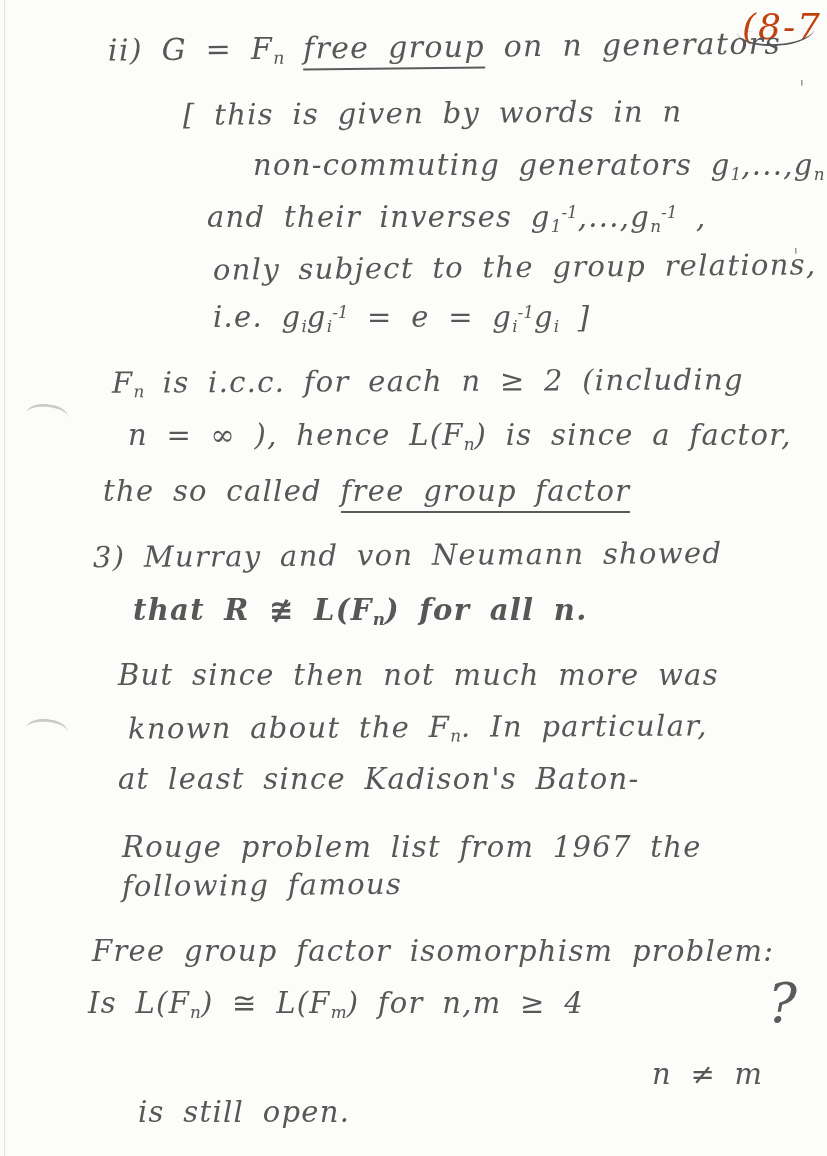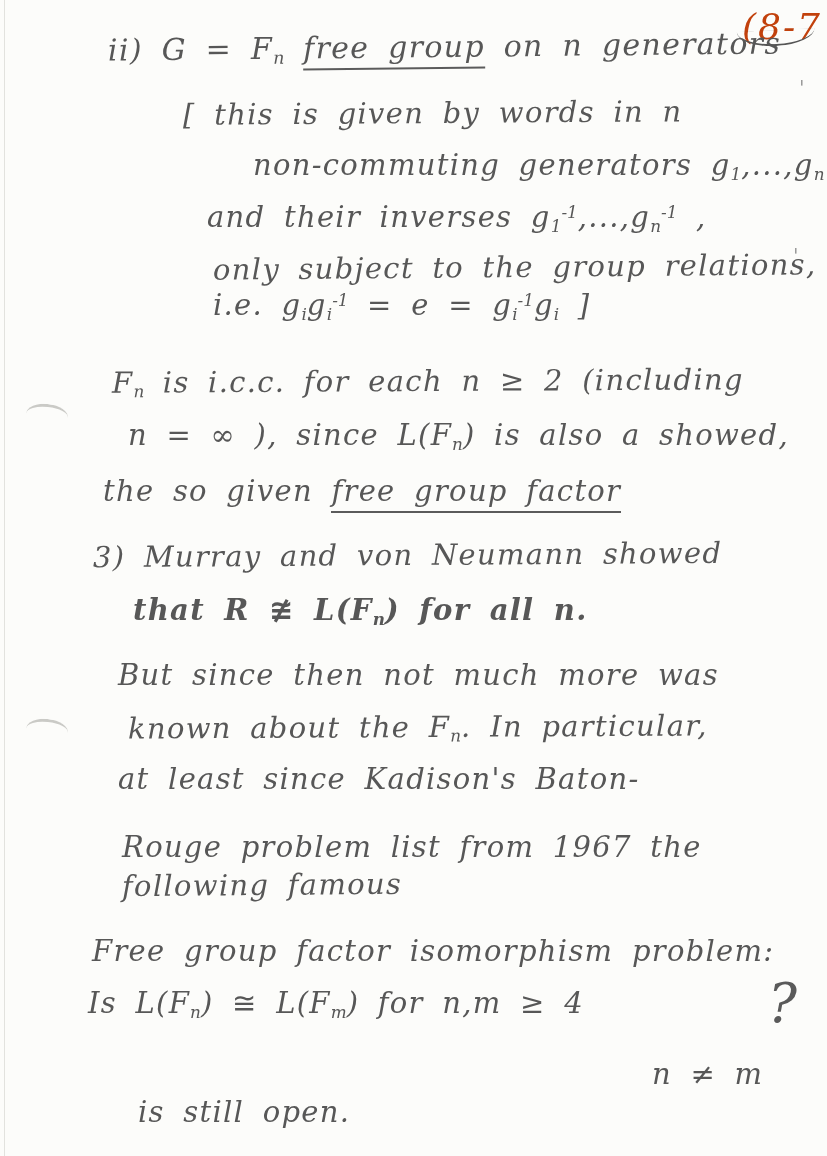--- a/index.html
+++ b/index.html
@@ -28,21 +28,21 @@
   }
   .line .sub{font-size:0.58em;vertical-align:-0.28em;letter-spacing:0;}
   .line .sup{font-size:0.58em;vertical-align:0.55em;letter-spacing:0;}
 
   
   .l0{left:108px;top:30px;font-size:30px;transform:rotate(-0.6deg);}
   .l1{left:183px;top:98px;transform:rotate(-0.4deg);}
   .l2{left:213px;top:150px;margin-left:40px;}
   .l3{left:207px;top:202px;text-align:right;}
   .l4{left:213px;top:252px;transform:rotate(-0.5deg);}
-  .l5{left:213px;top:290px;font-style:italic;}
+  .l5{left:213px;top:302px;font-style:italic;}
   .l6{left:112px;top:366px;transform:rotate(-0.3deg);}
   .l7{left:128px;top:420px;}
   .l8{left:103px;top:476px;}
   .l9{left:93px;top:540px;transform:rotate(-0.4deg);}
   .l10{left:133px;top:595px;font-weight:bold;}
   .l11{left:118px;top:660px;}
   .l12{left:128px;top:712px;transform:rotate(-0.3deg);}
   .l13{left:118px;top:764px;text-align:right;}
   .l14{left:122px;top:832px;}
   .l15{left:122px;top:870px;transform:rotate(-0.5deg);}
@@ -90,22 +90,22 @@
   <div class="page-number-arc"></div>
 
   <div>
       <div class="line l0"><span>ii)   G = F</span><span class="sub">n</span><span>     </span><span class="u">free group</span><span> on n generators</span></div>
       <div class="line l1"><span>[ this is given by words in n</span></div>
       <div class="line l2"><span>non-commuting generators g</span><span class="sub">1</span><span>,...,g</span><span class="sub">n</span></div>
       <div class="line l3"><span>and their inverses  g</span><span class="sub">1</span><span class="sup">-1</span><span>,...,g</span><span class="sub">n</span><span class="sup">-1</span><span> ,</span></div>
       <div class="line l4"><span>only subject to the group relations,</span></div>
       <div class="line l5"><span>i.e.    g</span><span class="sub">i</span><span>g</span><span class="sub">i</span><span class="sup">-1</span><span> = e = g</span><span class="sub">i</span><span class="sup">-1</span><span>g</span><span class="sub">i</span><span>  ]</span></div>
       <div class="line l6"><span>F</span><span class="sub">n</span><span> is i.c.c. for each n ≥ 2 (including</span></div>
-      <div class="line l7"><span>n = ∞ ), since L(F</span><span class="sub">n</span><span>) is also a showed,</span></div>
-      <div class="line l8"><span>the so given  </span><span class="u">free group factor</span></div>
+      <div class="line l7"><span>n = ∞ ), hence L(F</span><span class="sub">n</span><span>) is since a factor,</span></div>
+      <div class="line l8"><span>the so called  </span><span class="u">free group factor</span></div>
       <div class="line l9"><span>3) Murray and von Neumann showed</span></div>
       <div class="line l10"><span>that  R ≇ L(F</span><span class="sub">n</span><span>)   for all n.</span></div>
       <div class="line l11"><span>But since then not much more was</span></div>
       <div class="line l12"><span>known about the F</span><span class="sub">n</span><span>. In particular,</span></div>
       <div class="line l13"><span>at least since  Kadison's  Baton-</span></div>
       <div class="line l14"><span>Rouge problem list from 1967 the</span></div>
       <div class="line l15"><span>following famous</span></div>
       <div class="line l16"><span>Free group factor isomorphism problem:</span></div>
       <div class="line l17"><span>Is  L(F</span><span class="sub">n</span><span>) ≅ L(F</span><span class="sub">m</span><span>)   for  n,m ≥ 4</span></div>
       <div class="line l18"><span>n ≠ m</span></div>

